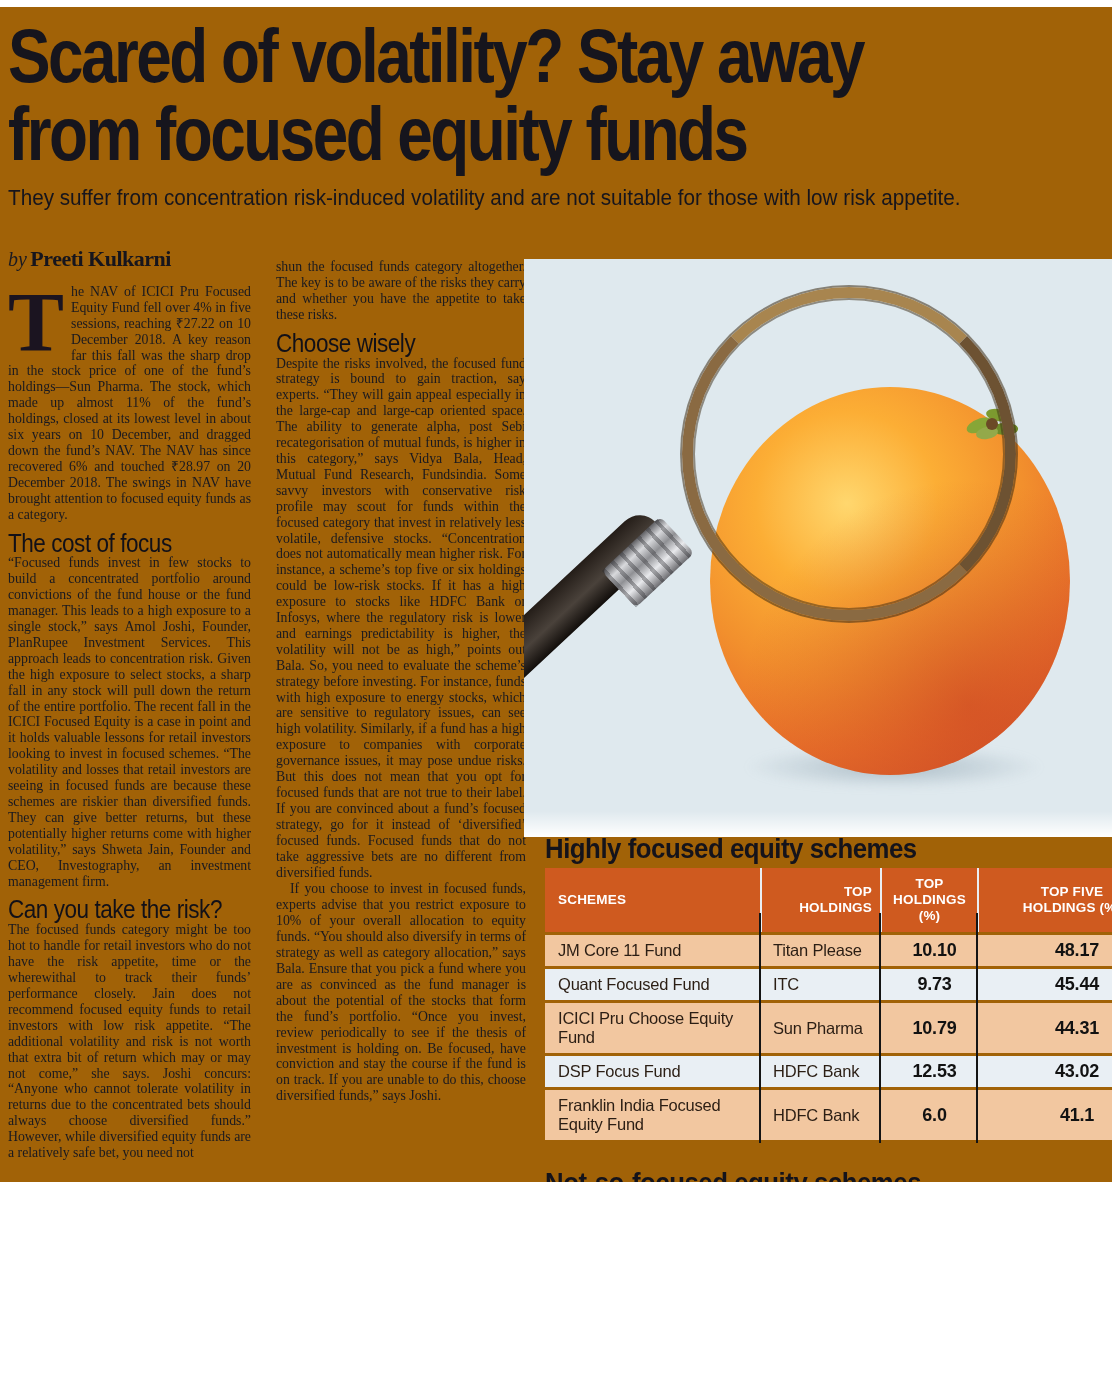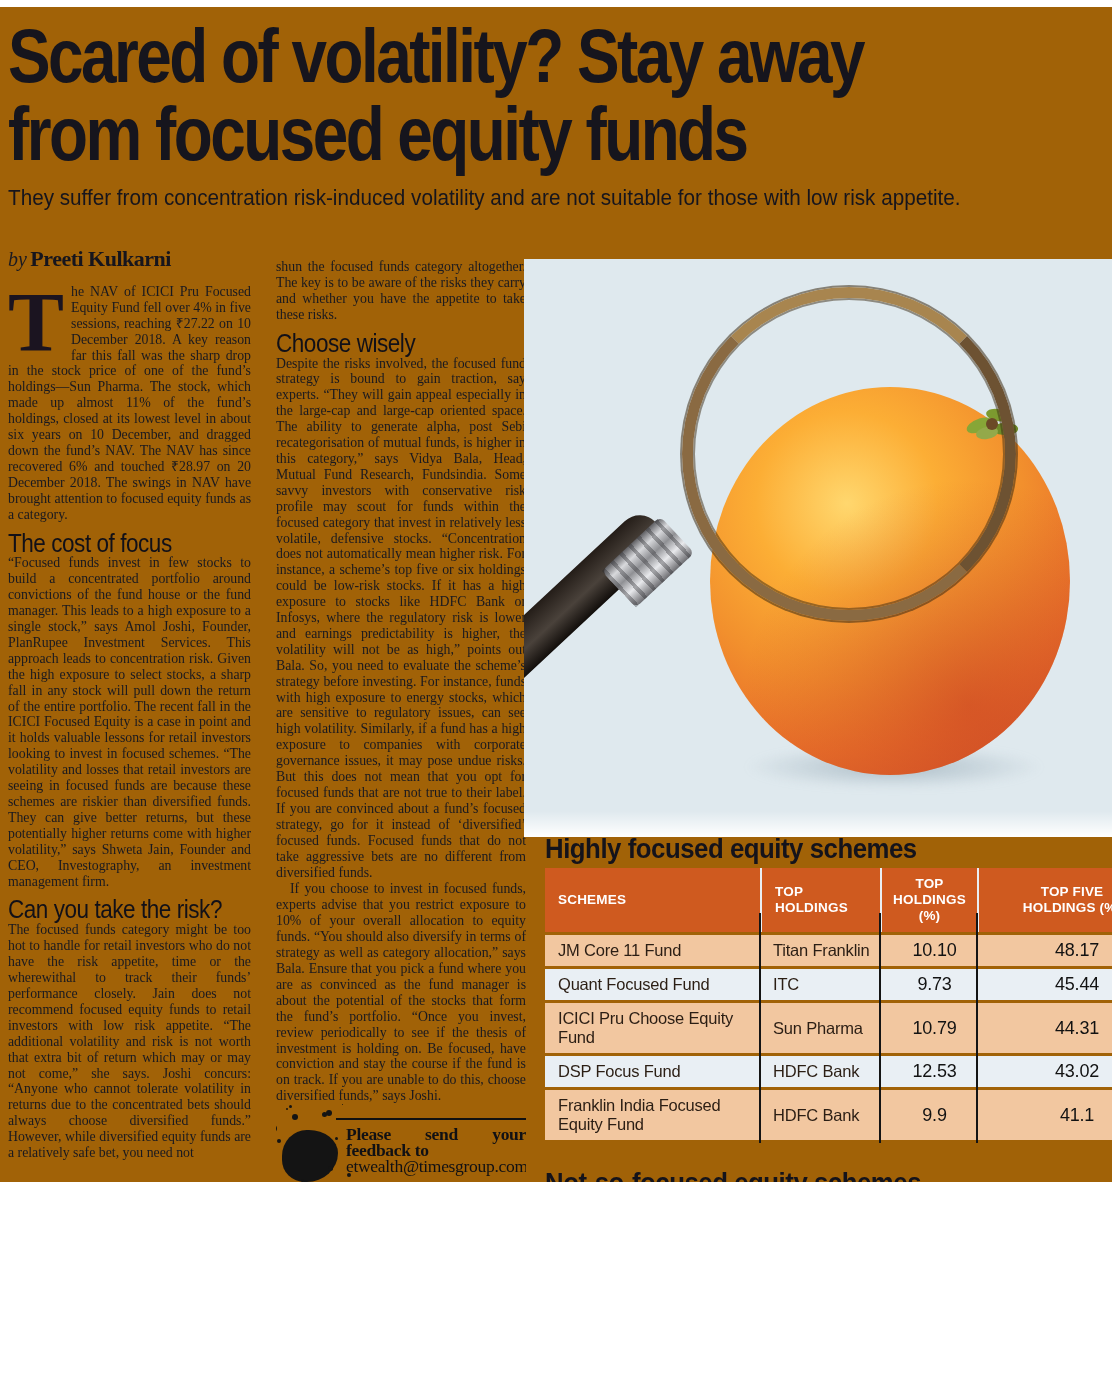--- a/index.html
+++ b/index.html
@@ -111,29 +111,29 @@
   .tbl-sub { font-size:16.5px; color:#1d1d26; margin:3px 0 9px 0; letter-spacing:-.2px; }
   .table-clip { position:relative; width:567px; overflow:hidden; }
   table.data { width:620px; table-layout:fixed; border-collapse:separate; border-spacing:0 3px; }
   table.data col:nth-child(1){ width:215px; } table.data col:nth-child(2){ width:120px; }
   table.data col:nth-child(3){ width:97px; }  table.data col:nth-child(4){ width:188px; }
   table.data th {
     background:#cf5a1f; color:#ffffff; font-size:13.5px; font-weight:bold; letter-spacing:.2px;
     text-align:left; padding:8px 8px 8px 13px; white-space:pre-line; line-height:16px; vertical-align:middle;
   }
   table.data th:nth-child(3), table.data th:nth-child(4) { text-align:center; padding-left:4px; padding-right:4px; }
-  table.data th + th { border-left:2px solid #e9eff4; }
+  table.data th + th { border-left:2px solid #e9eff4;text-align:right; }
   table.data td {
     font-size:16.5px; color:#2b1e14; padding:6px 8px 6px 13px; letter-spacing:-.2px;
     vertical-align:middle; line-height:19px;
   }
   table.data tr.row-odd td  { background:#f2c7a0; }
   table.data tr.row-even td { background:#e9eff4; }
   table.data td:nth-child(3), table.data td:nth-child(4) {
-    text-align:center; font-weight:normal; font-size:18px; color:#121212; padding-left:16px; padding-right:4px;
+    text-align:center; font-weight:bold; font-size:18px; color:#121212; padding-left:16px; padding-right:4px;
   }
   .vline { position:absolute; width:2px; background:#141414; top:48px; bottom:0; }
   .vline.v1 { left:214px; width:1.5px; } .vline.v2 { left:334px; } .vline.v3 { left:431px; }
   .tbl2 { margin-top:24px; }
 </style>
 </head>
 <body>
 
 <div class="page">
 
@@ -156,27 +156,20 @@
     <h3 class="sec"><span>Can you take the risk?</span></h3>
     <p>The focused funds category might be too hot to handle for retail investors who do not have the risk appetite, time or the wherewithal to track their funds’ performance closely. Jain does not recommend focused equity funds to retail investors with low risk appetite. “The additional volatility and risk is not worth that extra bit of return which may or may not come,” she says. Joshi concurs: “Anyone who cannot tolerate volatility in returns due to the concentrated bets should always choose diversified funds.” However, while diversified equity funds are a relatively safe bet, you need not</p>
   </div>
 
   <div class="col col2 body-text">
     <p>shun the focused funds category altogether. The key is to be aware of the risks they carry and whether you have the appetite to take these risks.</p>
     <h3 class="sec"><span>Choose wisely</span></h3>
     <p>Despite the risks involved, the focused fund strategy is bound to gain traction, say experts. “They will gain appeal especially in the large-cap and large-cap oriented space. The ability to generate alpha, post Sebi recategorisation of mutual funds, is higher in this category,” says Vidya Bala, Head, Mutual Fund Research, Fundsindia. Some savvy investors with conservative risk profile may scout for funds within the focused category that invest in relatively less volatile, defensive stocks. “Concentration does not automatically mean higher risk. For instance, a scheme’s top five or six holdings could be low-risk stocks. If it has a high exposure to stocks like HDFC Bank or Infosys, where the regulatory risk is lower and earnings predictability is higher, the volatility will not be as high,” points out Bala. So, you need to evaluate the scheme’s strategy before investing. For instance, funds with high exposure to energy stocks, which are sensitive to regulatory issues, can see high volatility. Similarly, if a fund has a high exposure to companies with corporate governance issues, it may pose undue risks. But this does not mean that you opt for focused funds that are not true to their label. If you are convinced about a fund’s focused strategy, go for it instead of ‘diversified’ focused funds. Focused funds that do not take aggressive bets are no different from diversified funds.</p>
     <p class="indent">If you choose to invest in focused funds, experts advise that you restrict exposure to 10% of your overall allocation to equity funds. “You should also diversify in terms of strategy as well as category allocation,” says Bala. Ensure that you pick a fund where you are as convinced as the fund manager is about the potential of the stocks that form the fund’s portfolio. “Once you invest, review periodically to see if the thesis of investment is holding on. Be focused, have conviction and stay the course if the fund is on track. If you are unable to do this, choose diversified funds,” says Joshi.</p>
 
-    <div class="feedback">
-      <div class="splat"></div>
-      <div class="fb-rule">
-        <div class="fb-line1">Please send your feedback to</div>
-        <div class="fb-line2">etwealth@timesgroup.com</div>
-      </div>
-    </div>
   </div>
 
   <div class="photo">
     <div class="orange-shadow"></div>
     <div class="orange"></div>
     <div class="calyx">
         <i></i>
         <i></i>
         <i></i>
         <i></i>
@@ -206,21 +199,21 @@
                 <th>TOP HOLDINGS</th>
                 <th>TOP
 HOLDINGS (%)</th>
                 <th>TOP FIVE
 HOLDINGS (%)</th>
               </tr>
             </thead>
           <tbody>
               <tr class="row-odd">
                 <td>JM Core 11 Fund</td>
-                <td>Titan Franklin</td>
+                <td>Titan Please</td>
                 <td>10.10</td>
                 <td>48.17</td>
               </tr>
               <tr class="row-even">
                 <td>Quant Focused Fund</td>
                 <td>ITC</td>
                 <td>9.73</td>
                 <td>45.44</td>
               </tr>
               <tr class="row-odd">
@@ -231,21 +224,21 @@
               </tr>
               <tr class="row-even">
                 <td>DSP Focus Fund</td>
                 <td>HDFC Bank</td>
                 <td>12.53</td>
                 <td>43.02</td>
               </tr>
               <tr class="row-odd">
                 <td>Franklin India Focused Equity Fund</td>
                 <td>HDFC Bank</td>
-                <td>9.9</td>
+                <td>6.0</td>
                 <td>41.1</td>
               </tr>
             </tbody>
         </table>
         <div class="vline v1"></div>
         <div class="vline v2"></div>
         <div class="vline v3"></div>
       </div>
     </div>
 

